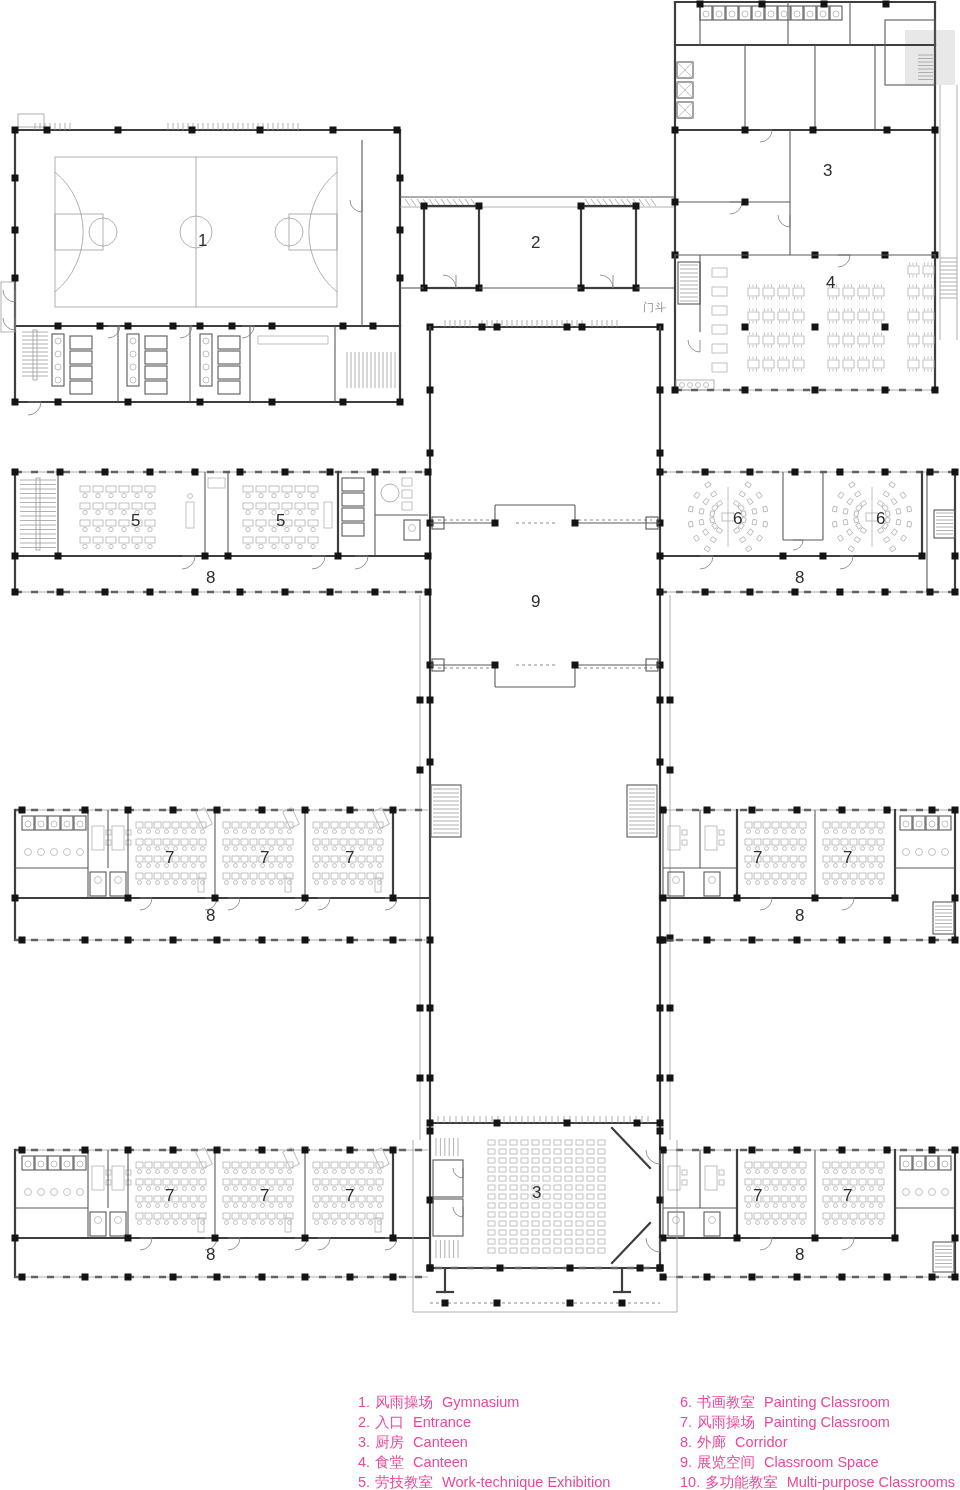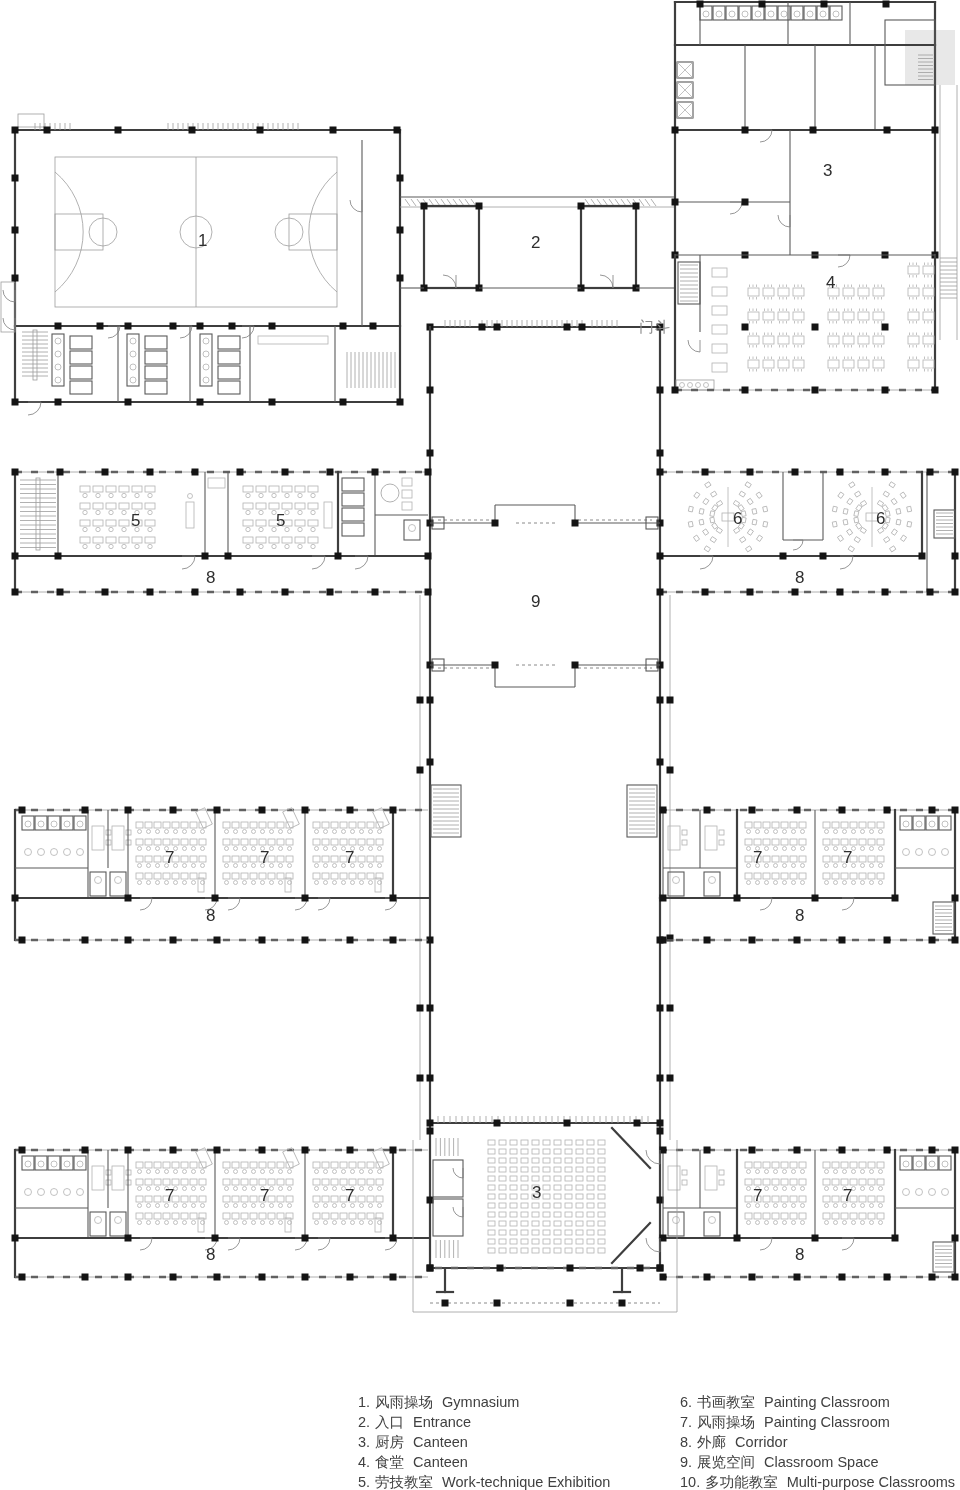--- a/index.html
+++ b/index.html
@@ -8,22 +8,22 @@
   
   .w1{stroke:#3e3e3e;stroke-width:2.2;fill:none;stroke-linecap:square;}
   .w2{stroke:#5a5a5a;stroke-width:1.1;fill:none;}
   .lt{stroke:#9d9d9d;stroke-width:.8;fill:none;}
   .fur{stroke:#b2b2b2;stroke-width:.8;fill:none;}
   .dr{stroke:#7b7b7b;stroke-width:.8;fill:none;}
   .col{fill:#141414;stroke:none;}
   .dw{stroke:#616161;stroke-width:2.4;stroke-dasharray:7 9;fill:none;}
   .dash{stroke:#8a8a8a;stroke-width:1;stroke-dasharray:3 3;fill:none;}
   .room-label{position:absolute;transform:translate(-50%,-52%);font-size:17px;color:#2e2e2e;letter-spacing:.5px;}
-  .anno{position:absolute;transform:translate(-50%,-50%);font-size:15px;color:#8d8d8d;letter-spacing:1px;white-space:nowrap;margin-top:20px;}
-  .legend{position:absolute;top:1392px;left:0;width:960px;height:98px;font-size:14.5px;color:#404040;}
+  .anno{position:absolute;transform:translate(-50%,-50%);font-size:11px;color:#8d8d8d;letter-spacing:1px;white-space:nowrap;}
+  .legend{position:absolute;top:1392px;left:0;width:960px;height:98px;font-size:14.5px;color:#ec4899;}
   .legend-col{position:absolute;top:0;line-height:20px;white-space:nowrap;}
   .legend-col.c1{left:358px;}
   .legend-col.c2{left:680px;}
   .legend-item .zh{margin:0 9px 0 5px;}
 </style>
 </head>
 <body>
 
 <svg id="plan-svg" width="960" height="1490" viewBox="0 0 960 1490">
     <rect x="18" y="114" width="26" height="13" class="lt"></rect>

